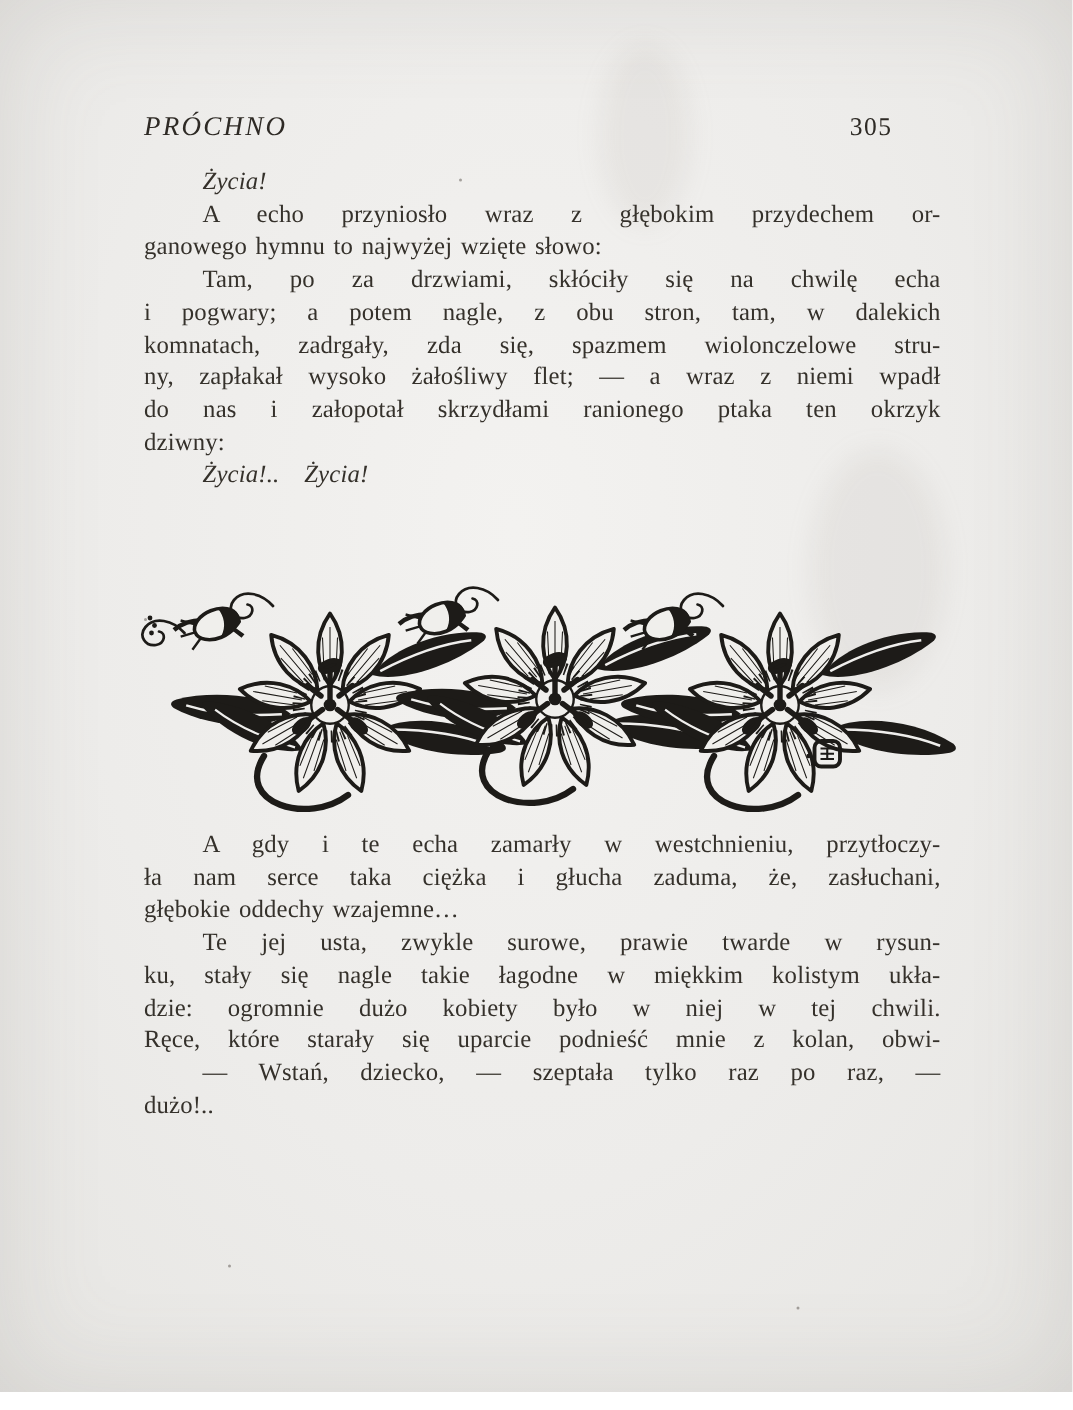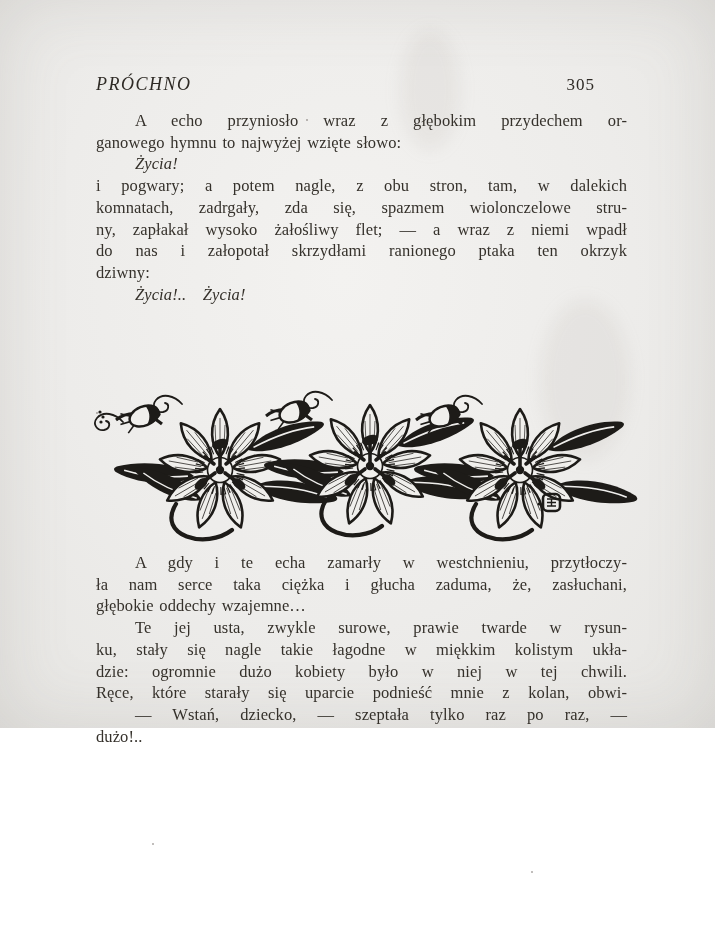--- a/index.html
+++ b/index.html
@@ -3,21 +3,21 @@
 <meta charset="utf-8">
 <style>
   html, body {
     margin: 0; padding: 0;
     width: 715px; height: 940px;
     overflow: hidden;
     font-family: "Liberation Serif", "DejaVu Serif", serif;
   }
   .page {
     position: relative;
-    width: 715px; height: 728px;
+    width: 715px; height: 928px;
     background:
       radial-gradient(ellipse at 48% 38%, #f3f2f0 0%, #edecea 55%, #e6e5e2 100%);
     box-shadow: inset 0 0 70px rgba(118, 112, 103, 0.16);
     color: #37332e;
   }
   .smudge {
     position: absolute;
     border-radius: 50%;
     background: rgba(160, 152, 140, 0.10);
     filter: blur(8px);
@@ -83,28 +83,29 @@
   <div class="speck" style="left:96px; top:412px;"></div>
   <div class="speck" style="left:531px; top:871px;"></div>
   <div class="speck" style="left:152px; top:843px;"></div>
 
   <div class="running-header">
     <span class="book-title">PRÓCHNO</span>
     <span class="page-number">305</span>
   </div>
 
   <div class="text-col col-upper">
+      <div class="para italic">
+        <div class="line ind">Życia!</div>
+      </div>
       <div class="para">
         <div class="line jl ind">A echo przyniosło wraz z głębokim przydechem or-</div>
         <div class="line">ganowego hymnu to najwyżej wzięte słowo:</div>
       </div>
-      <div class="para italic">
-        <div class="line ind">Życia!</div>
-      </div>
-      <div class="para">
+      <div class="para">
+        <div class="line jl ind">Tam, po za drzwiami, skłóciły się na chwilę echa</div>
         <div class="line jl">i pogwary; a potem nagle, z obu stron, tam, w dalekich</div>
         <div class="line jl">komnatach, zadrgały, zda się, spazmem wiolonczelowe stru-</div>
         <div class="line jl">ny, zapłakał wysoko żałośliwy flet; — a wraz z niemi wpadł</div>
         <div class="line jl">do nas i załopotał skrzydłami ranionego ptaka ten okrzyk</div>
         <div class="line">dziwny:</div>
       </div>
       <div class="para italic">
         <div class="line ind">Życia!.. Życia!</div>
       </div>
     </div>

